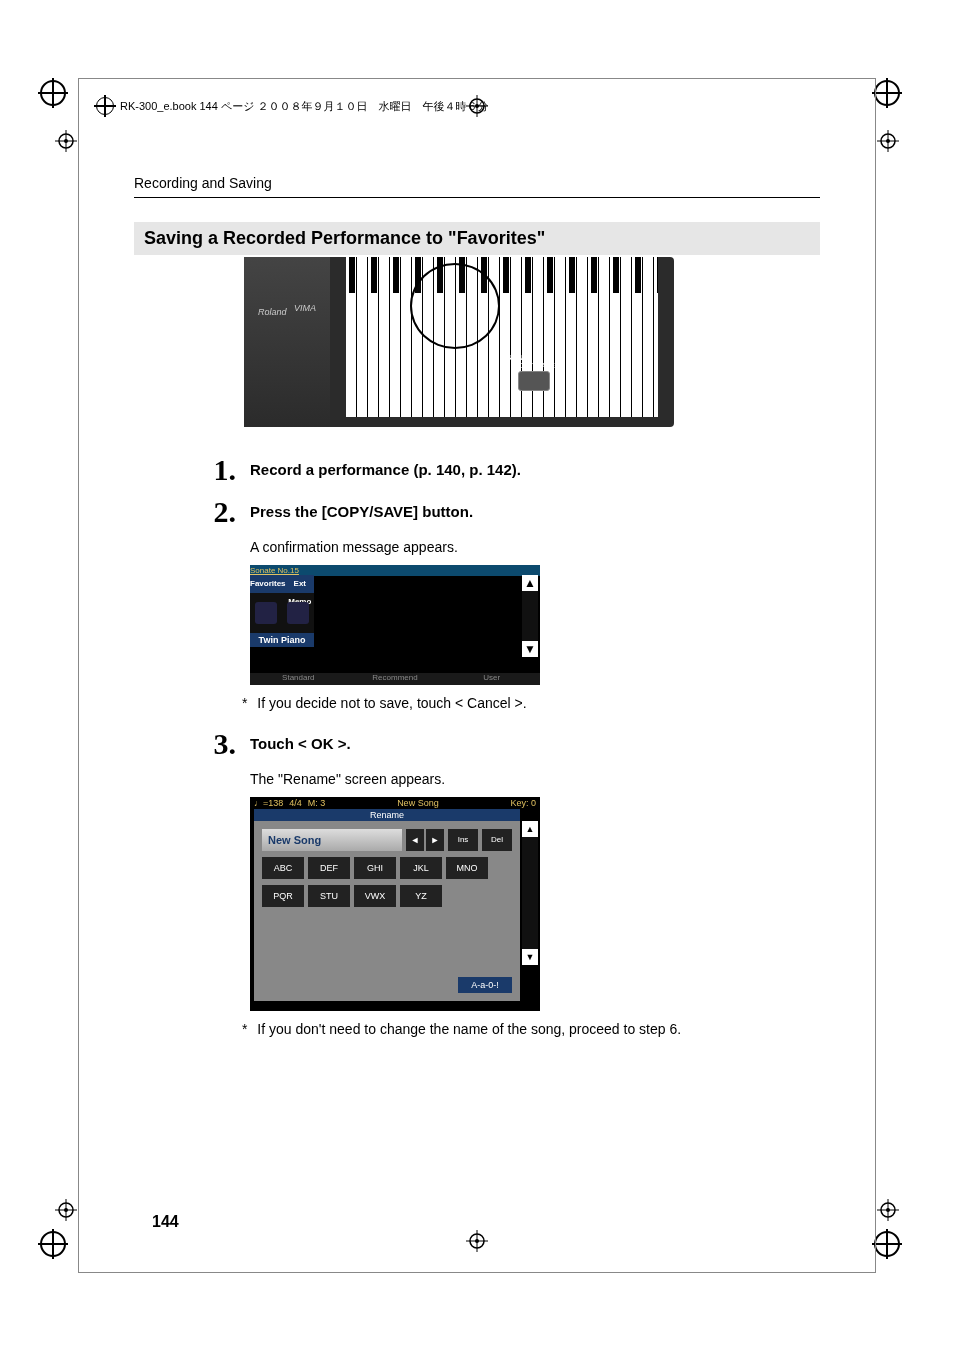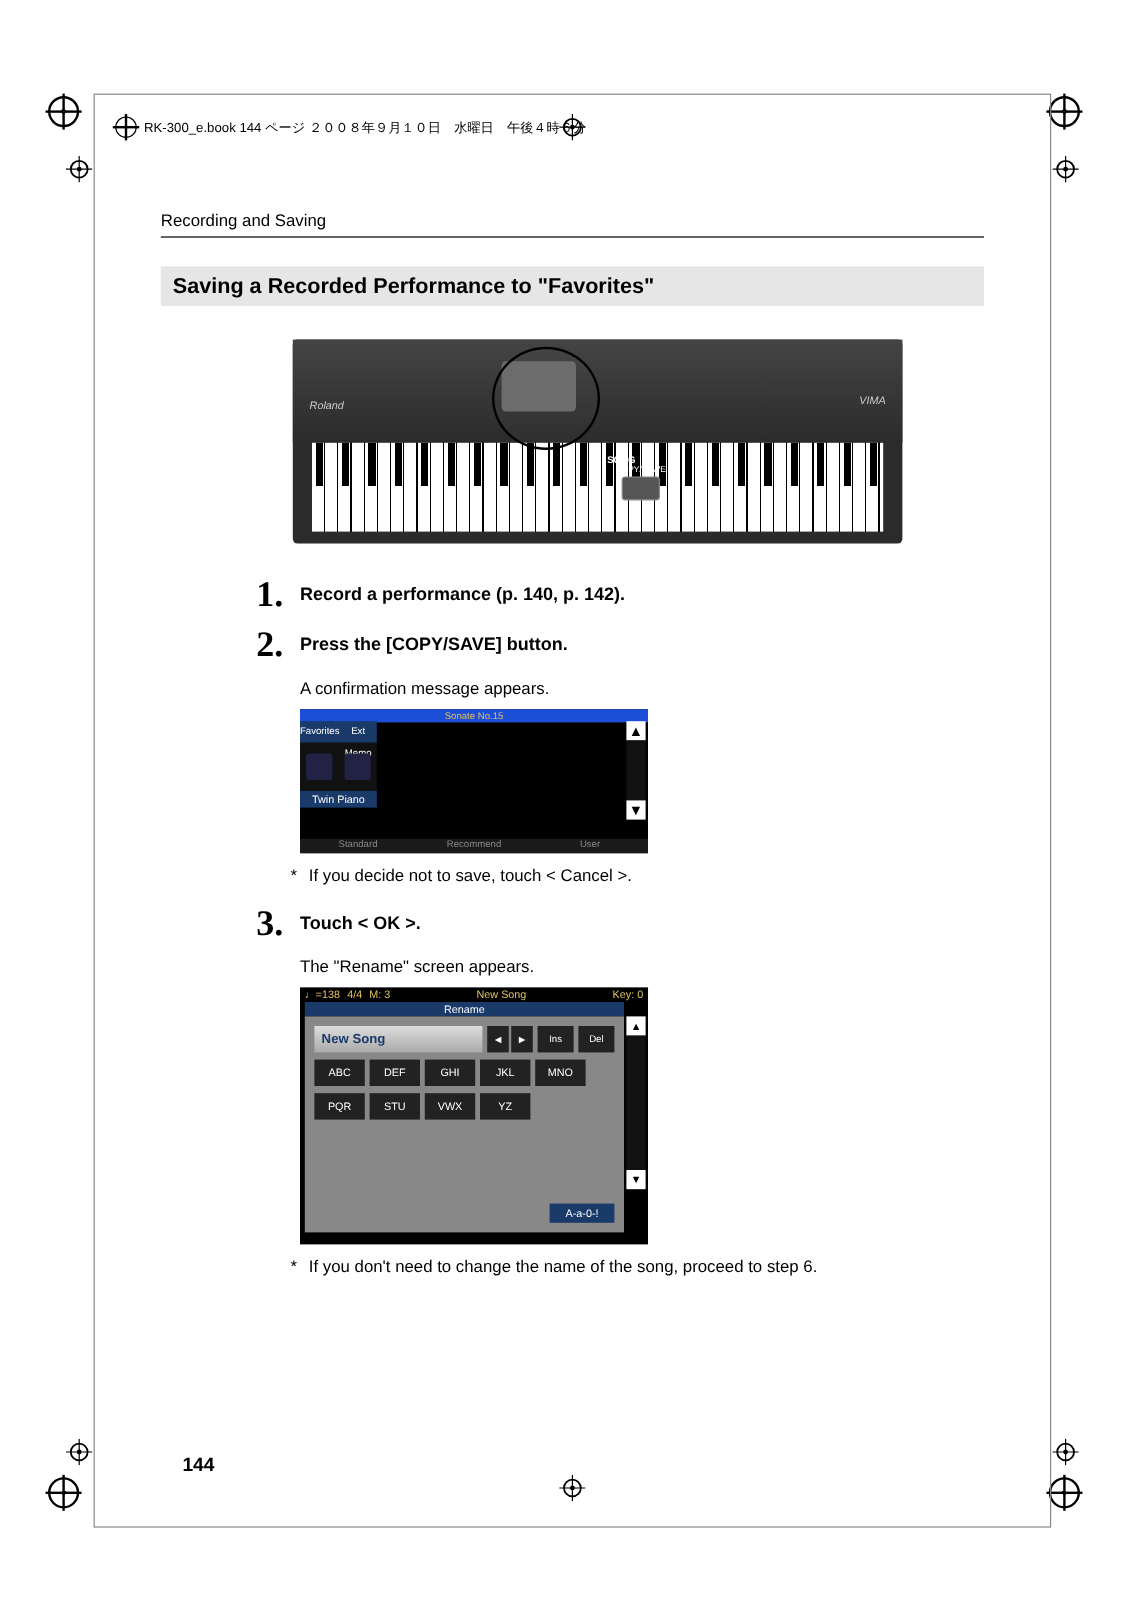--- a/index.html
+++ b/index.html
@@ -113,40 +113,40 @@
   .hr {
     border: none;
     border-top: 1.2px solid #000;
     margin: 0 0 24px 0;
   }
   .section-title {
     background: #e6e6e6;
     padding: 6px 10px;
     font-size: 18px;
     font-weight: 700;
-    margin-bottom: 28px;
+    margin-bottom: 2px;
   }
   .body-text {
     margin-left: 110px;
     font-size: 14px;
     line-height: 1.5;
     margin-bottom: 14px;
   }
   .img-block {
     margin-left: 110px;
     margin-bottom: 28px;
   }
   .keyboard-img {
-    width: 508px;
+    width: 430px;
     height: 170px;
     background: #2b2b2b;
     border-radius: 4px;
     position: relative;
     display: flex;
-    flex-direction: column;
+    flex-direction: row;
   }
   .kbd-top {
     flex: 0 0 86px;
     background: linear-gradient(#444,#2b2b2b);
     position: relative;
   }
   .kbd-screen {
     position: absolute;
     background: #6a6a6a;
     width: 62px; height: 42px;
@@ -249,32 +249,33 @@
   .screenshot1 {
     margin-left: 116px;
     width: 290px;
     height: 120px;
     background: #000;
     position: relative;
     font-size: 10px;
     color: #fff;
   }
   .ss1-top {
-    background: #1d4ed8;
+    background: #0c4a6e;
     height: 10px;
     font-size: 8px;
     color: #e0c060;
-    text-align: center;
     padding-top: 1px;
     overflow: hidden;
+    text-decoration: underline;
   }
   .ss1-left {
     position: absolute;
     left: 0; top: 10px;
     width: 64px;
+    font-weight: bold;
   }
   .ss1-tab {
     background: #1a3a6a;
     color: #fff;
     font-size: 8px;
     text-align: center;
     height: 18px;
     line-height: 18px;
     display:flex;
     justify-content: space-around;

